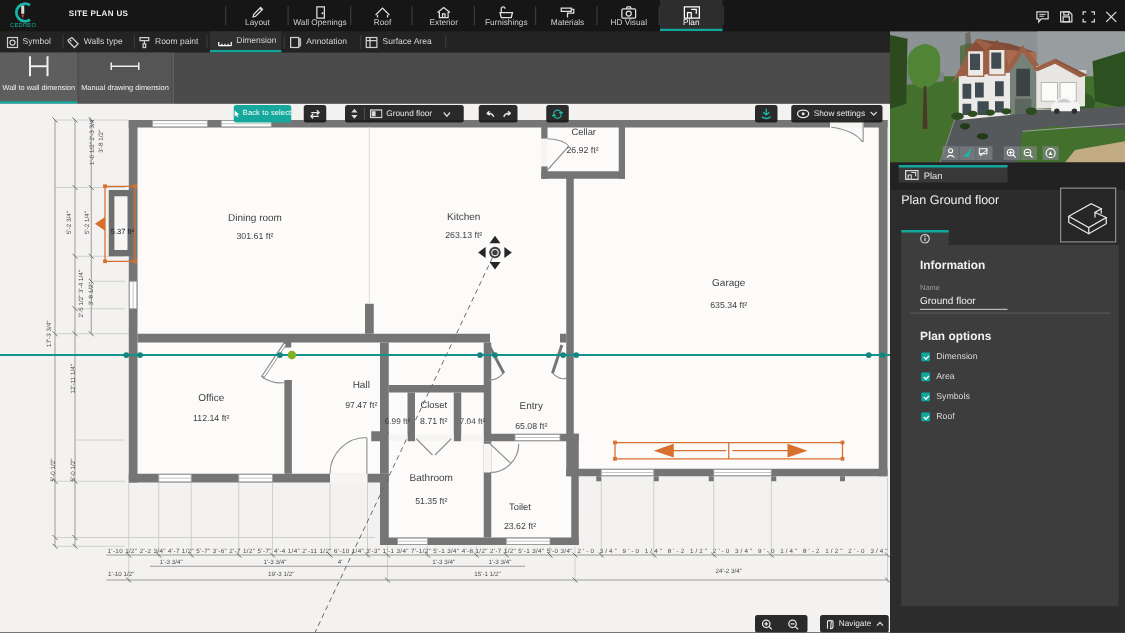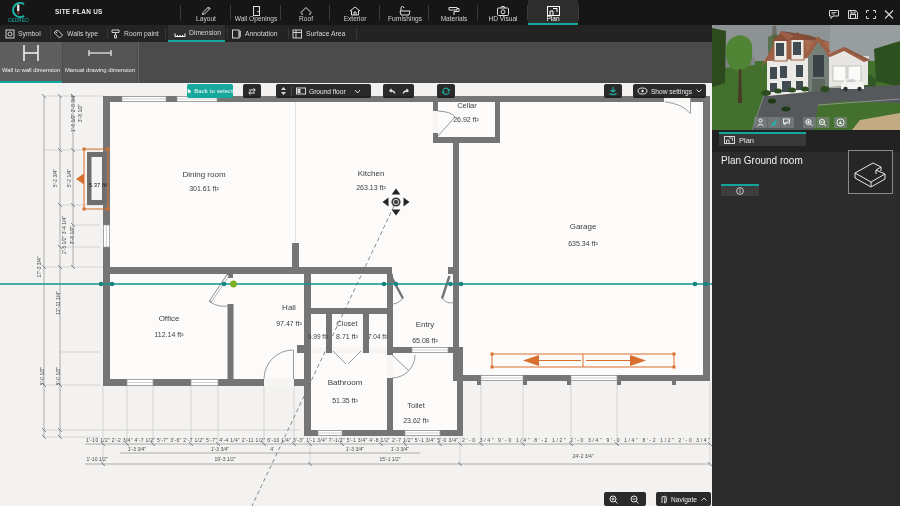--- a/index.html
+++ b/index.html
@@ -602,30 +602,41 @@
  </g>
 </svg>
 <div class="abs" style="left:0;top:105px;width:188px;height:22px;background:#222"></div>
 <div class="abs" style="left:7px;top:107px;width:87px;height:14px;background:#383838;border-top:2px solid #12a79c;display:flex;align-items:center;color:#e8e8e8;font-size:7.5px;padding-left:5px">
  <svg width="11" height="8" viewBox="0 0 11 8" style="margin-right:4px">
           <rect x="0.5" y="0.5" width="10" height="7" fill="none" stroke="#d8d8d8" stroke-width="1"></rect>
           <path d="M2.5,7.5 L2.5,4 L5,4 L5,7.5 M5,2 L8.5,2 L8.5,5" fill="none" stroke="#d8d8d8" stroke-width="0.9"></path>
         </svg>Plan
 </div>
 <div class="abs" style="left:0;top:127px;width:188px;height:354px;background:#2c2c2c"></div>
-<div class="abs" style="left:9px;top:130px;color:#f0f0f0;font-size:10px">Plan Ground room</div>
+<div class="abs" style="left:9px;top:130px;color:#f0f0f0;font-size:10px">Plan Ground floor</div>
 <div class="abs" style="left:136px;top:125px;width:45px;height:44px;background:#262626;border:1px solid #8a8a8a">
  <svg width="43" height="42" viewBox="0 0 43 42">
           <g fill="none" stroke="#e8e8e8" stroke-width="1">
  <path d="M6,22 L24,12 L32,16 L27,19 L36,23 L22,31 L6,22 Z"></path>
  <path d="M6,22 L6,27 L22,36 L22,31 M22,36 L36,28 L36,23 M32,16 L32,20 M27,19 L27,23"></path>
  </g>
         </svg>
 </div>
 <div class="abs" style="left:9px;top:159px;width:38px;height:12px;background:#3d3d3d;border-top:2px solid #12a79c;display:flex;align-items:center;justify-content:center">
  <svg width="8" height="8" viewBox="0 0 8 8">
           <circle cx="4" cy="4" r="3.4" fill="none" stroke="#d8d8d8" stroke-width="0.9"></circle>
           <line x1="4" y1="3.4" x2="4" y2="5.8" stroke="#d8d8d8" stroke-width="1"></line>
           <circle cx="4" cy="2.2" r="0.6" fill="#d8d8d8"></circle>
         </svg>
 </div>
+<div class="abs" style="left:9px;top:171px;width:174px;height:289px;background:#3d3d3d">
+ <div class="abs" style="left:15px;top:11px;color:#f2f2f2;font-size:9.5px;font-weight:bold">Information</div>
+ <div class="abs" style="left:15px;top:32px;color:#9a9a9a;font-size:6px">Name</div>
+ <div class="abs" style="left:15px;top:40px;width:70px;color:#f0f0f0;font-size:8px;border-bottom:1px solid #b5b5b5;padding-bottom:2px">Ground floor</div>
+ <div class="abs" style="left:7px;top:54px;width:160px;height:1px;background:#565656"></div>
+ <div class="abs" style="left:15px;top:68px;color:#f2f2f2;font-size:9.5px;font-weight:bold">Plan options</div>
+ <div class="chk" style="top:86px">Dimension</div>
+ <div class="chk" style="top:102px">Area</div>
+ <div class="chk" style="top:118px">Symbols</div>
+ <div class="chk" style="top:134px">Roof</div>
+</div>
 </div>
 </div>
 
 </body></html>

